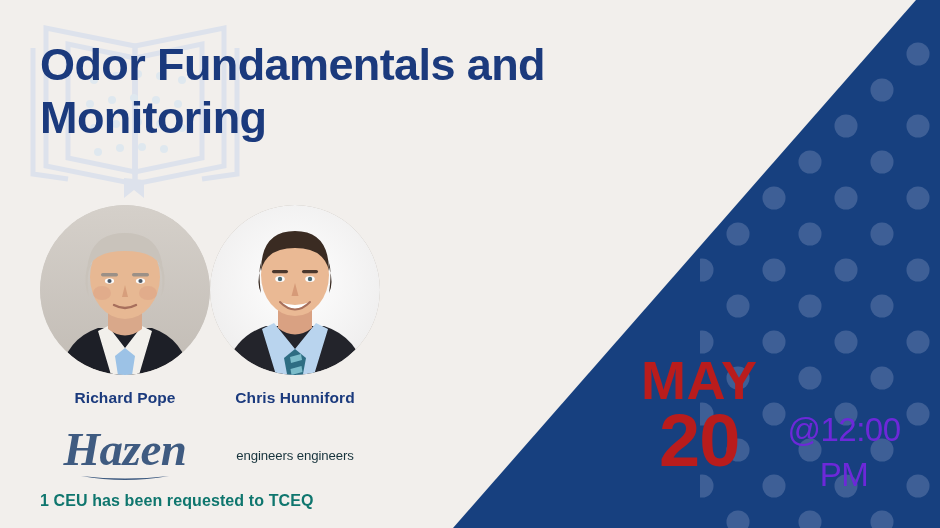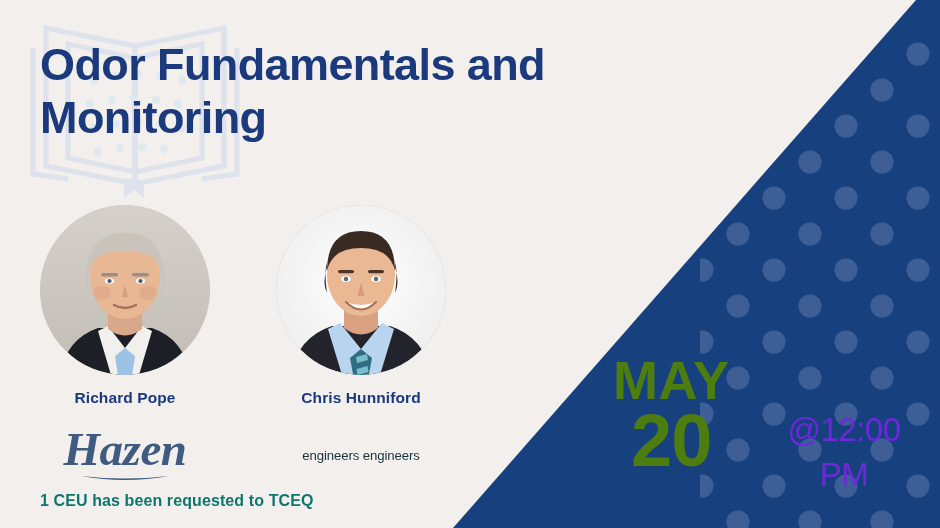--- a/index.html
+++ b/index.html
@@ -49,21 +49,20 @@
     line-height:1.18;
     letter-spacing:-0.6px;
   }
 
   
   .speakers {
     position:absolute;
     left:40px; top:205px;
     z-index:3;
     display:flex;
-    gap:66px;
   }
   .speaker { width:170px; display:flex; flex-direction:column; align-items:center; }
 
   .portrait {
     width:170px; height:170px;
     border-radius:50%;
     overflow:hidden;
     position:relative;
     background:#cfcac4;
   }
@@ -124,23 +123,23 @@
     z-index:3;
     color:#0f766e;
     font-size:16px;
     font-weight:600;
     letter-spacing:0.1px;
   }
 
   
   .date-block {
     position:absolute;
-    left:613px; top:355px;
+    left:641px; top:355px;
     z-index:4;
-    color:#4d7c0f;
+    color:#b91c1c;
     text-align:center;
     line-height:0.95;
   }
   .date-month {
     font-size:54px;
     font-weight:700;
     letter-spacing:0.5px;
   }
   .date-day {
     font-size:74px;

